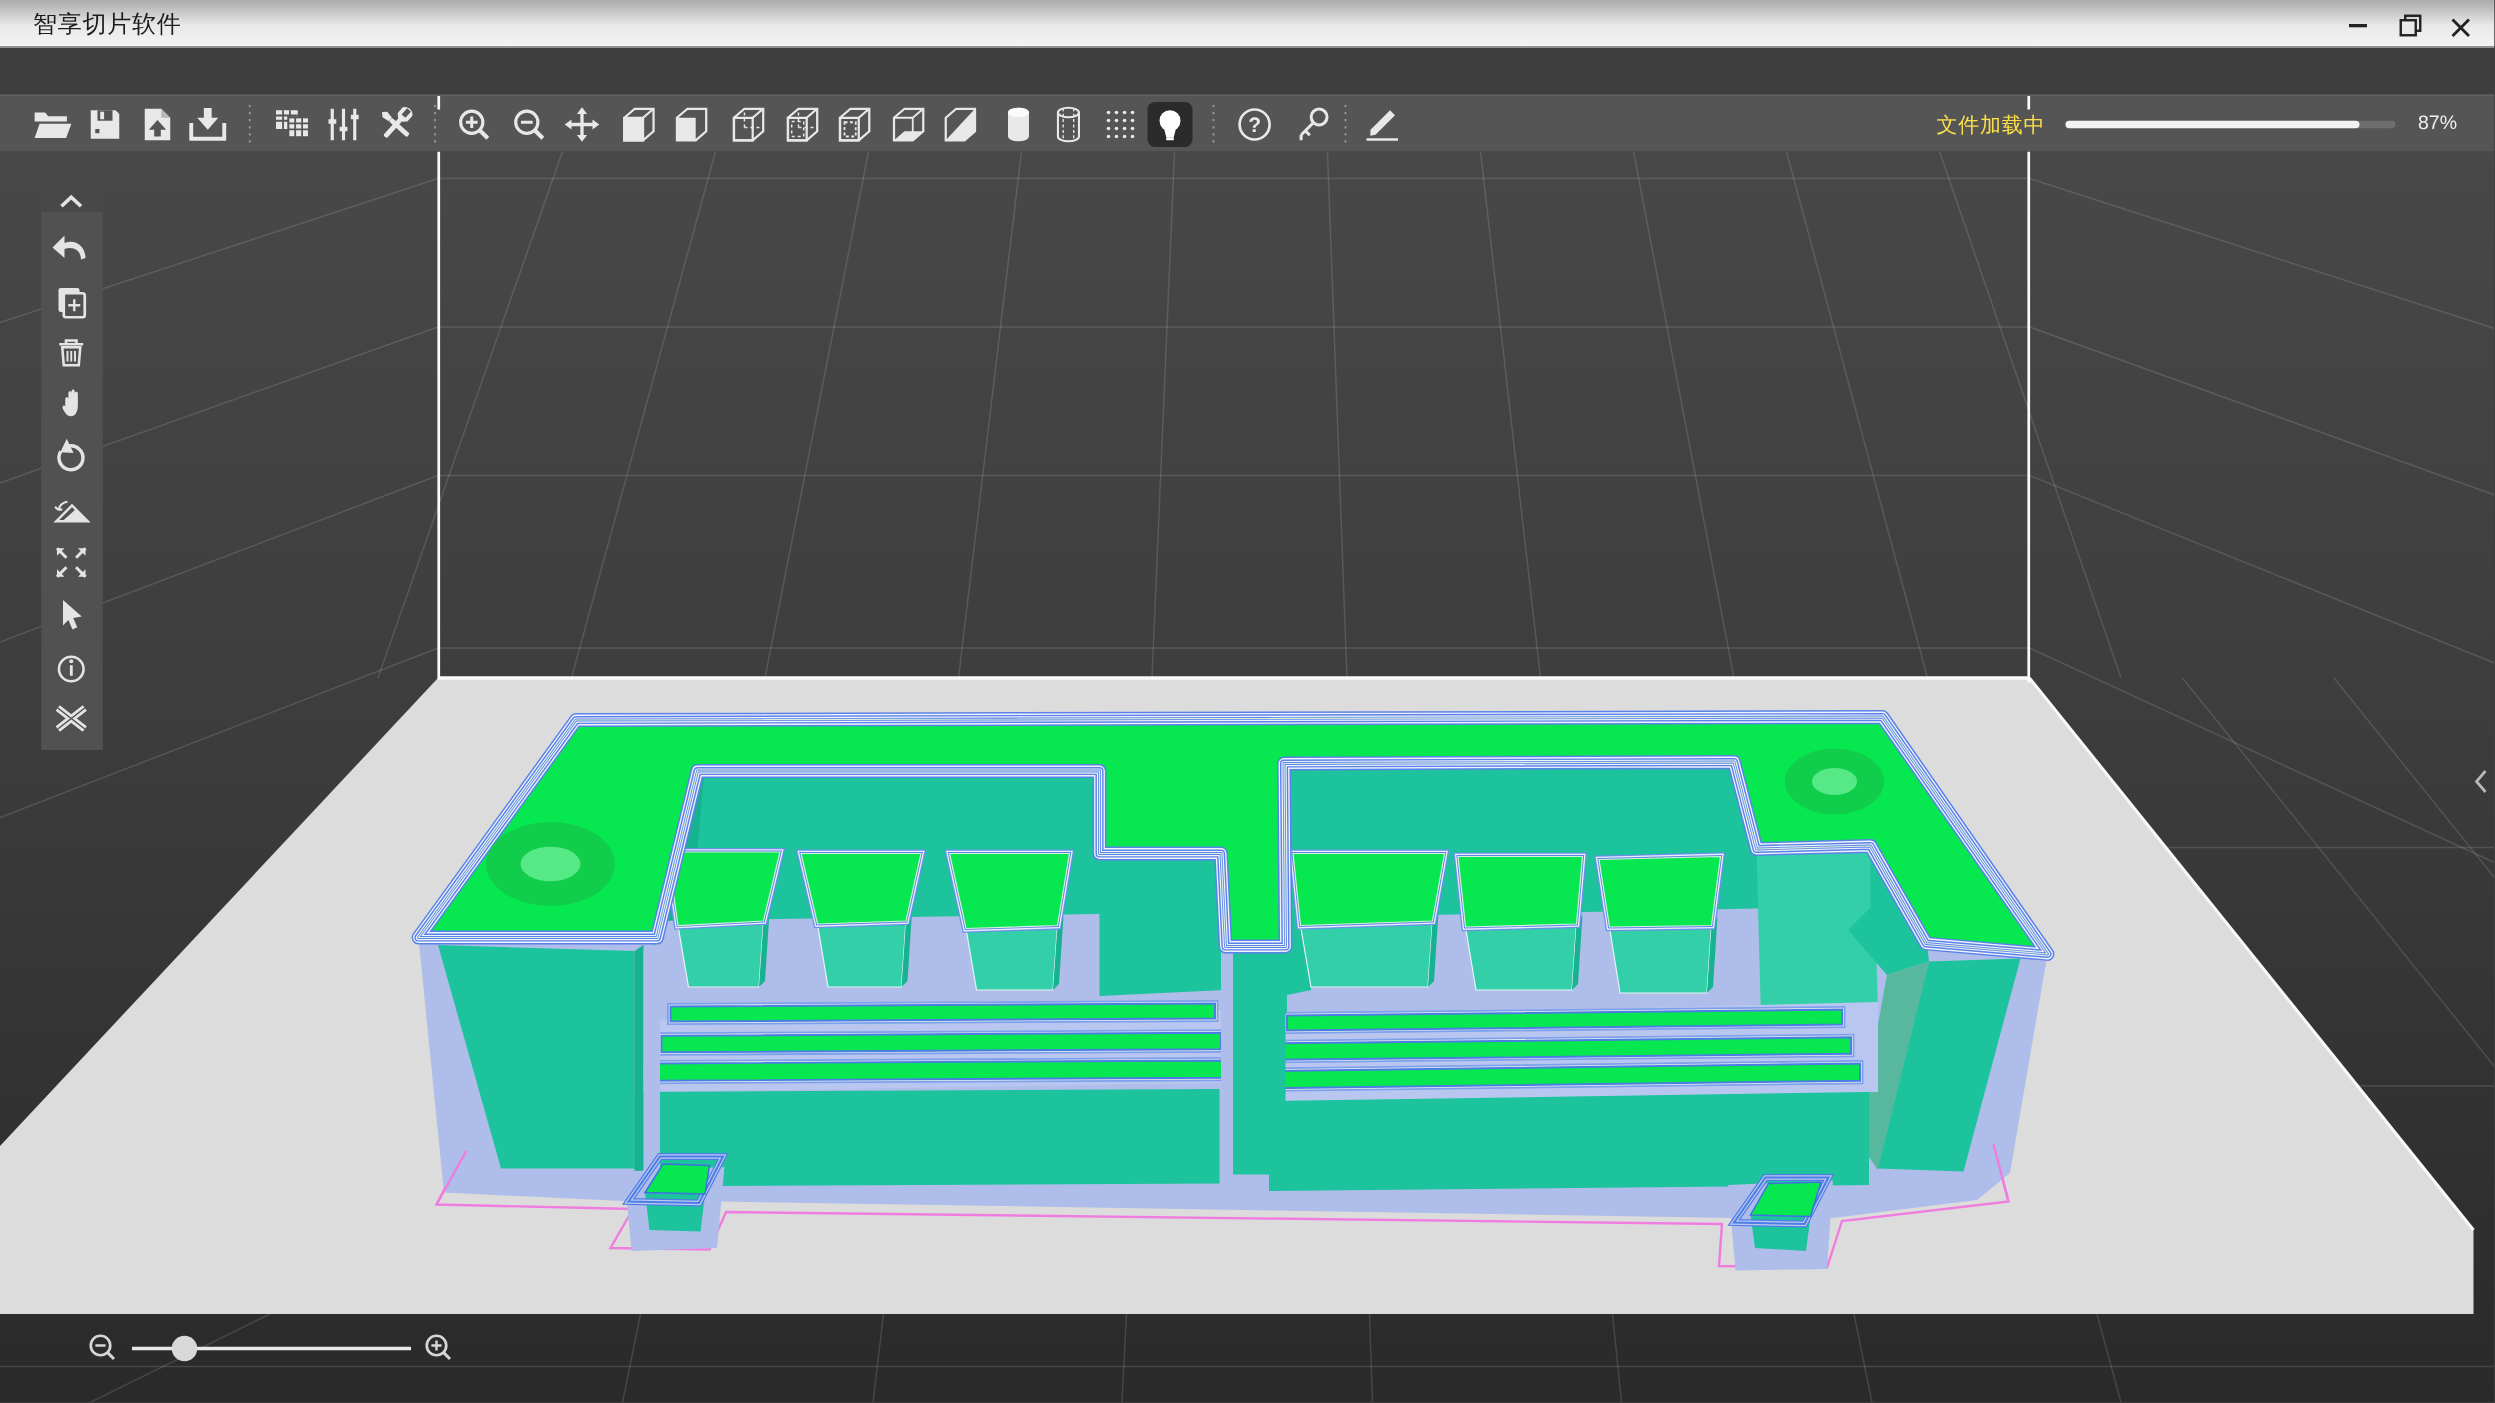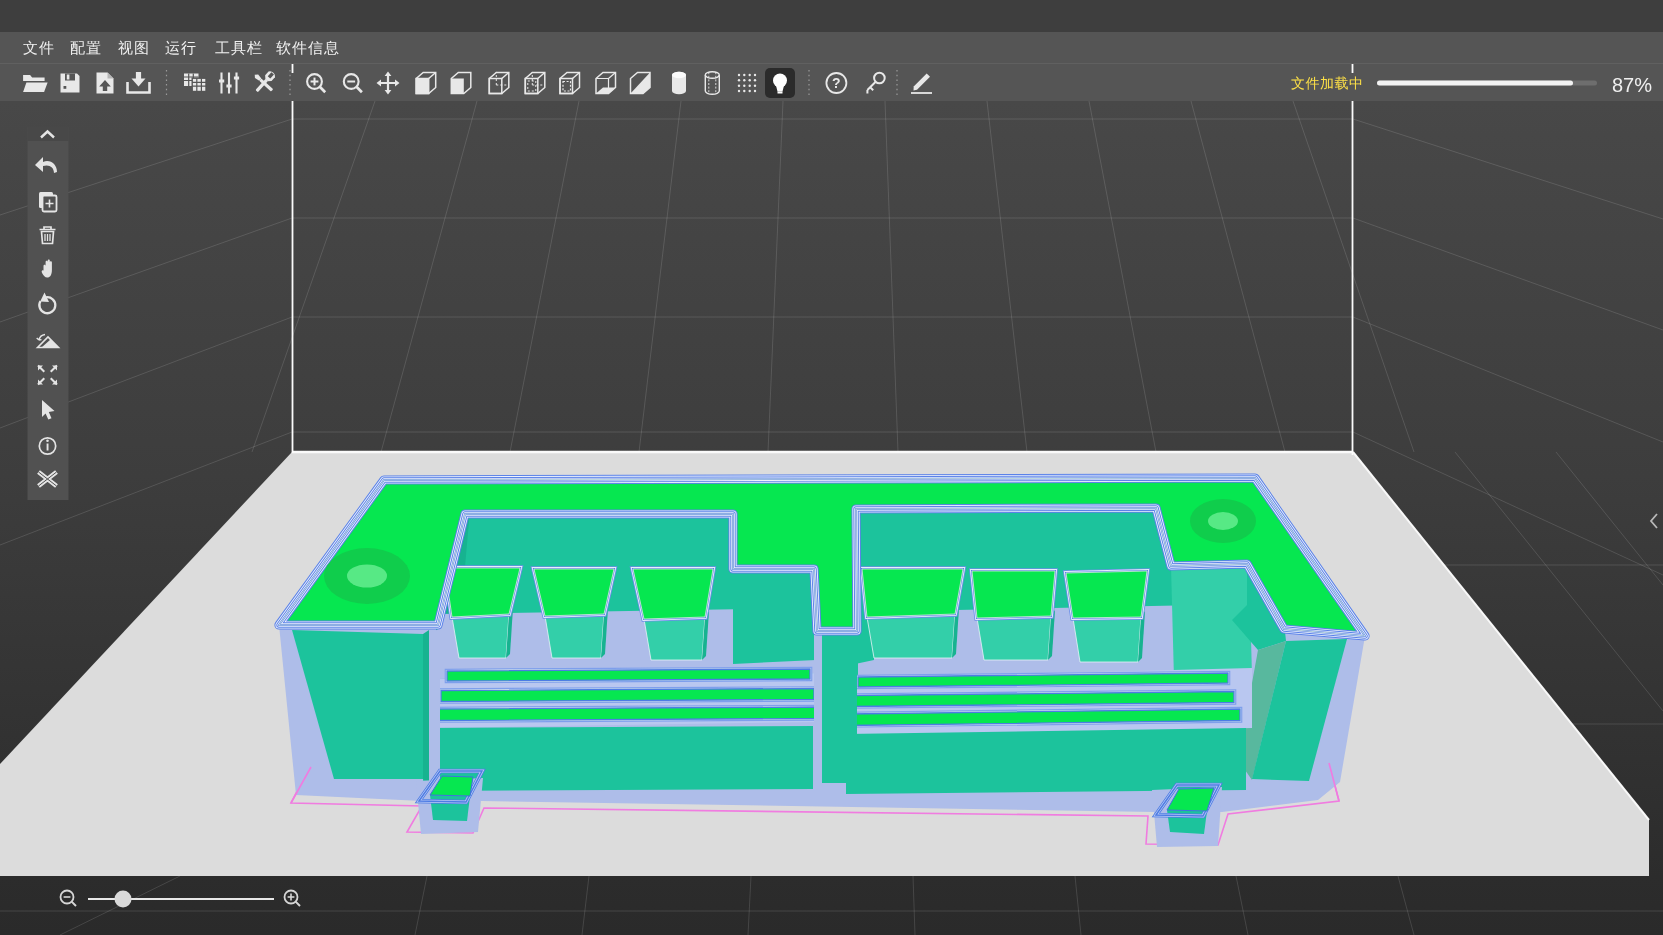--- a/index.html
+++ b/index.html
@@ -5,33 +5,37 @@
   html,body{margin:0;padding:0;width:1663px;height:935px;overflow:hidden;
     font-family:"Liberation Sans",sans-serif;background:#3e3e3e;}
   #app{position:relative;width:1663px;height:935px;}
   #titlebar{position:absolute;left:0;top:0;width:1663px;height:31px;
     background:linear-gradient(#ababab,#e9e9e9 55%,#f4f4f4);border-bottom:1px solid #8f8f8f;}
   #titletext{position:absolute;left:22px;top:6px;font-size:16px;color:#1d1d1d;letter-spacing:0.5px;}
   #menubar{position:absolute;left:0;top:32px;width:1663px;height:31px;background:#555555;}
   .mi{position:absolute;top:7px;font-size:15px;color:#f0f0f0;letter-spacing:1px;}
   #toolbar{position:absolute;left:0;top:63px;width:1663px;height:38px;background:#555555;border-top:1px solid #606060;box-sizing:border-box;}
   #progresstext{position:absolute;left:1291px;top:11px;font-size:14px;color:#fde047;letter-spacing:0.5px;}
-  #pct{position:absolute;left:1612px;top:10px;font-size:20px;color:#efefef;}
+  #pct{position:absolute;left:1612px;top:10px;font-size:13px;color:#efefef;}
   #viewport{position:absolute;left:0;top:101px;width:1663px;height:834px;}
 </style>
 </head>
 <body>
 <div id="app">
-  <div id="menubar">
-    <span class="mi" style="left:23px">文件</span>
-    <span class="mi" style="left:70px">配置</span>
-    <span class="mi" style="left:118px">视图</span>
-    <span class="mi" style="left:165px">运行</span>
-    <span class="mi" style="left:215px">工具栏</span>
-    <span class="mi" style="left:276px">软件信息</span>
+  <div id="titlebar">
+    <span id="titletext">智享切片软件</span>
+    <svg style="position:absolute;left:1556px;top:0" width="100" height="31" viewBox="0 0 100 31">
+      <rect x="10" y="16" width="12" height="2.2" fill="#222"></rect>
+      <rect x="47.5" y="10.5" width="10" height="10" fill="none" stroke="#222" stroke-width="1.6"></rect>
+      <rect x="44.5" y="13.5" width="10" height="10" fill="#e9e9e9" stroke="#222" stroke-width="1.6"></rect>
+      <g stroke="#222" stroke-width="1.9">
+        <line x1="79" y1="13" x2="90" y2="24"></line>
+          <line x1="90" y1="13" x2="79" y2="24"></line>
+      </g>
+    </svg>
   </div>
   <div id="toolbar">
     <svg width="1663" height="38" viewBox="0 0 1663 38">
 <g transform="translate(34.6,19)">
           <path d="M-11.5 -8 L-4.5 -8 L-2.5 -5.5 L10 -5.5 L10 -2 L-11.5 -2 Z" fill="#e8e8e8"></path>
           <path d="M-11.5 9 L-8.2 -0.5 L13 -0.5 L9.5 9 Z" fill="#e8e8e8"></path>
         </g>
 <g transform="translate(70,19)">
           <path d="M-9.5 -9.5 L7 -9.5 L9.5 -7 L9.5 9.5 L-9.5 9.5 Z" fill="#e8e8e8"></path>
           <rect x="-5" y="-9.5" width="10" height="7" fill="#555"></rect>

